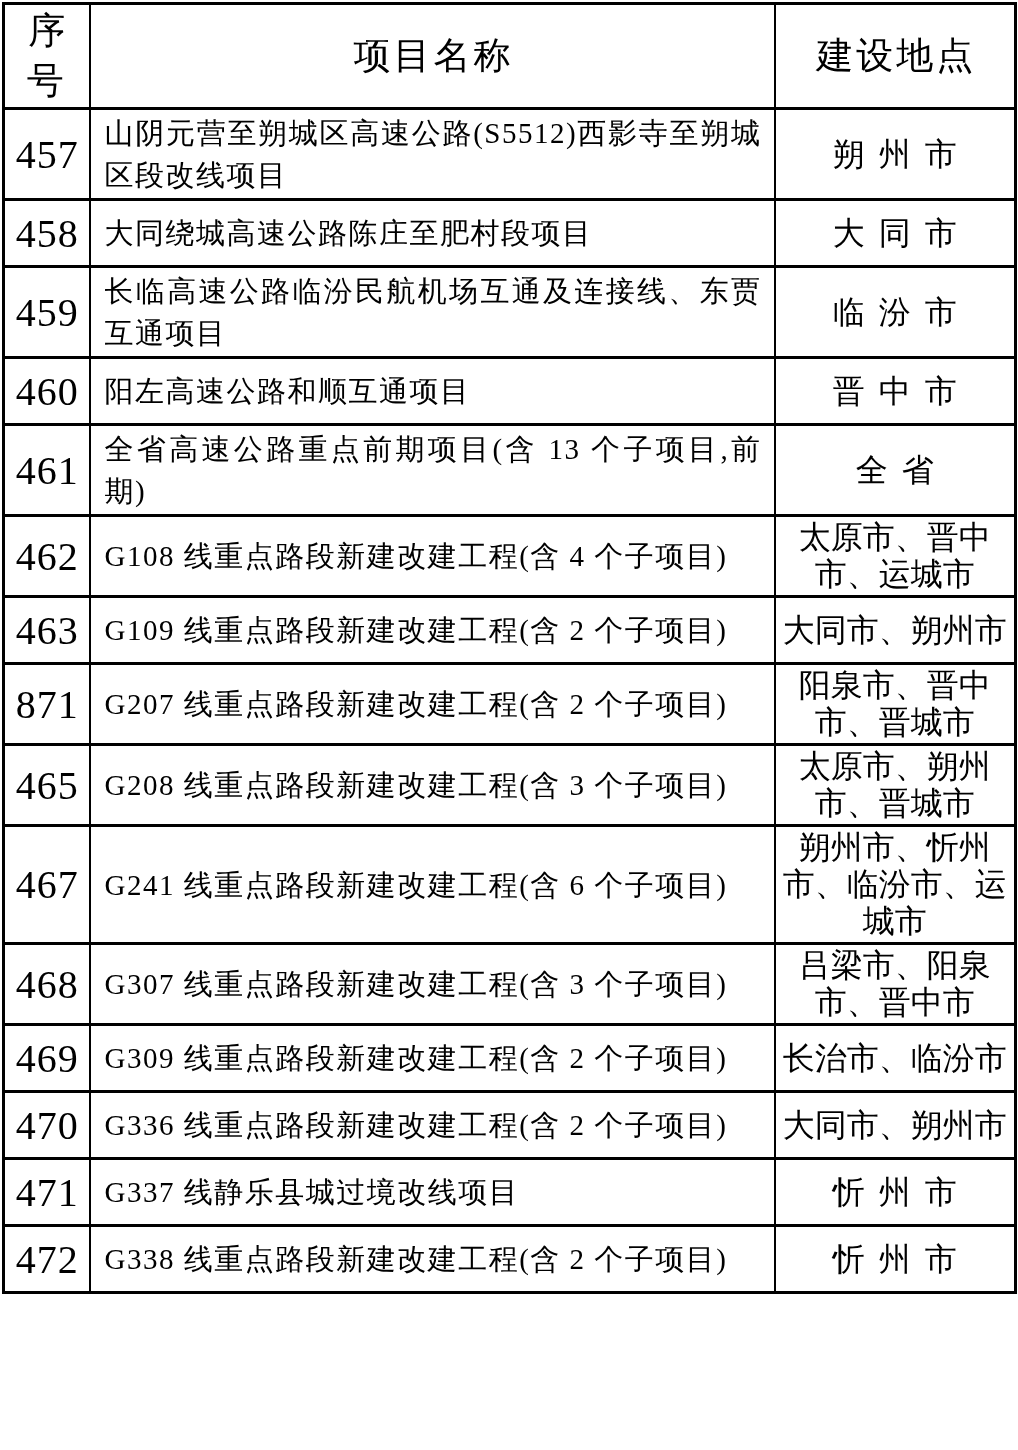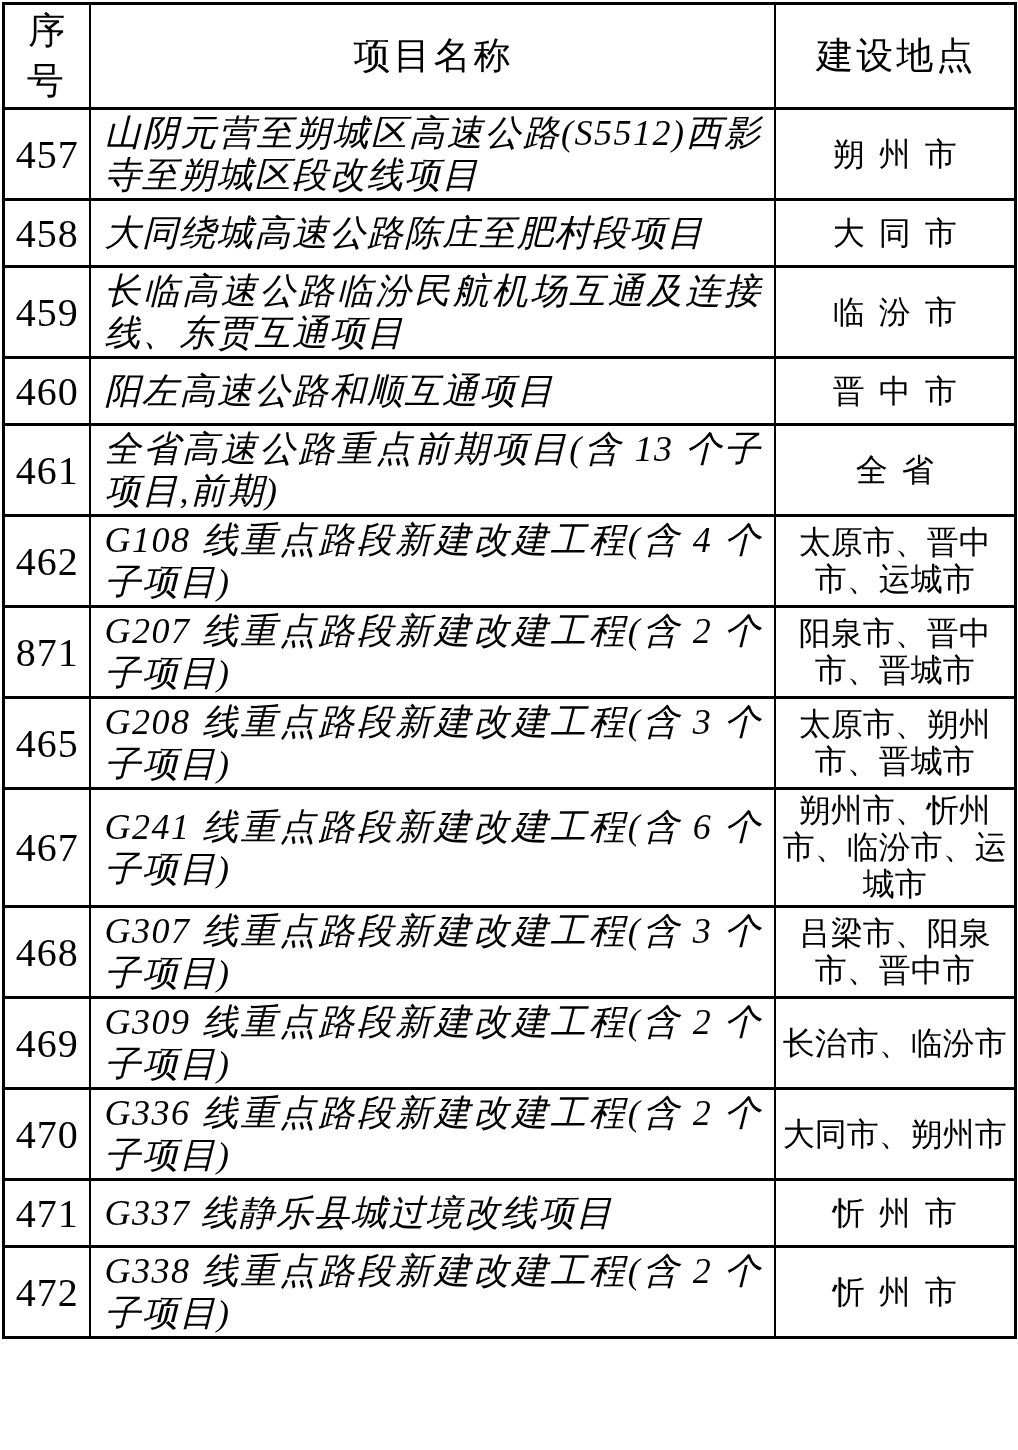--- a/index.html
+++ b/index.html
@@ -50,27 +50,26 @@
   }
   td.no {
     text-align: center;
     font-size: 40px;
     letter-spacing: 1px;
     text-indent: 1px;
   }
   td.name {
     text-align: justify;
     text-justify: inter-character;
-    font-size: 36px;
+    font-size: 29px;
     letter-spacing: 1.5px;
     line-height: 42px;
     padding: 2px 12px 2px 14px;
     word-break: normal;
     line-break: strict;
-    font-style: italic;
   }
   td.loc {
     text-align: center;
     font-size: 32px;
     line-height: 37px;
     padding: 2px 6px;
     word-break: normal;
     line-break: strict;
   }
 </style>
@@ -115,20 +114,25 @@
       <td class="no">461</td>
       <td class="name">全省高速公路重点前期项目(含 13 个子项目,前期)</td>
       <td class="loc" style="letter-spacing: 14px; text-indent: 14px; font-family: Liberation Serif, serif;">全省</td>
     </tr>
     <tr>
       <td class="no">462</td>
       <td class="name">G108 线重点路段新建改建工程(含 4 个子项目)</td>
       <td class="loc">太原市、晋中市、运城市</td>
     </tr>
     <tr>
+      <td class="no">463</td>
+      <td class="name">G109 线重点路段新建改建工程(含 2 个子项目)</td>
+      <td class="loc">大同市、朔州市</td>
+    </tr>
+    <tr>
       <td class="no">871</td>
       <td class="name">G207 线重点路段新建改建工程(含 2 个子项目)</td>
       <td class="loc">阳泉市、晋中市、晋城市</td>
     </tr>
     <tr>
       <td class="no">465</td>
       <td class="name">G208 线重点路段新建改建工程(含 3 个子项目)</td>
       <td class="loc">太原市、朔州市、晋城市</td>
     </tr>
     <tr>

